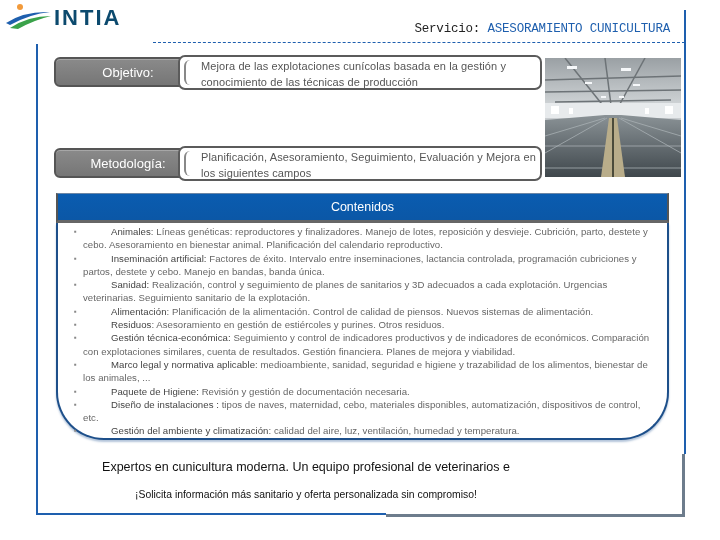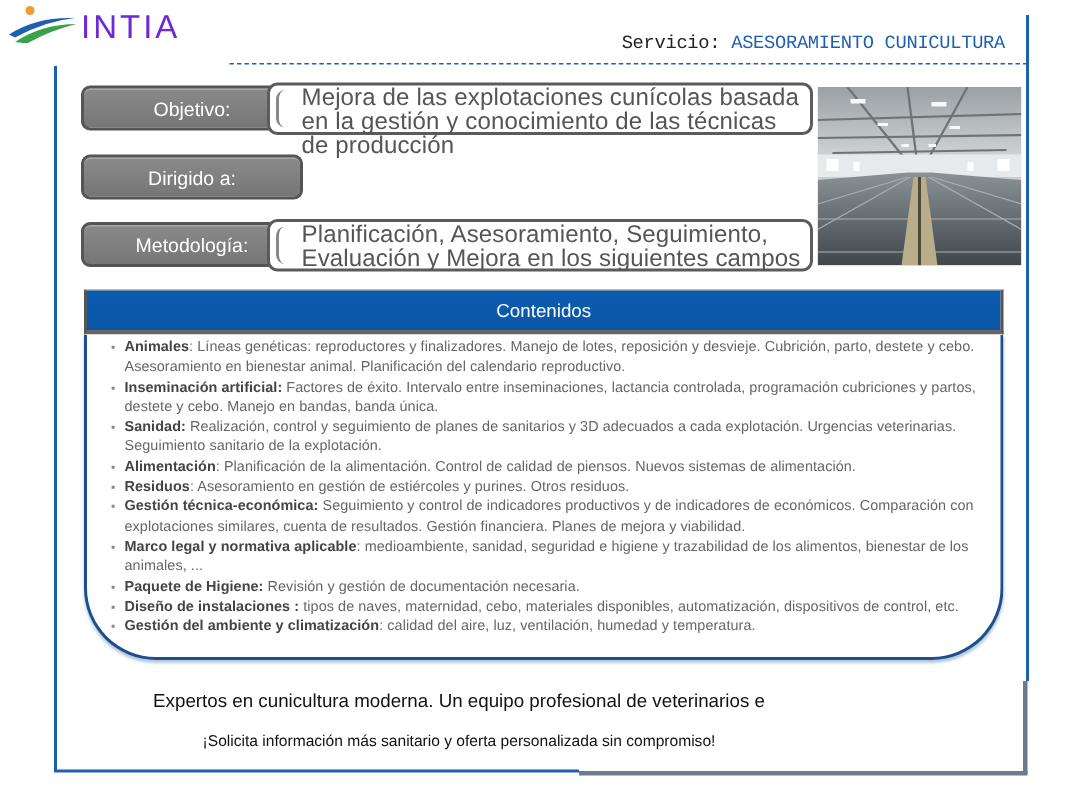--- a/index.html
+++ b/index.html
@@ -2,21 +2,21 @@
 <html><head>
 <meta charset="utf-8">
 <style>
   * { box-sizing: border-box; margin: 0; padding: 0; }
   html, body { width: 720px; height: 540px; background: #ffffff; overflow: hidden; }
   body { position: relative; font-family: "DejaVu Sans", sans-serif; color: #333; }
 
   
   .logo { position: absolute; left: 4px; top: 3px; width: 150px; height: 26px; }
   .logo svg { position: absolute; left: 0; top: 0; }
-  .logo-text { position: absolute; left: 50px; top: 2px; font-family: "Liberation Sans", sans-serif; font-size: 22px; letter-spacing: 2px; color: #6d28d9; font-weight: normal; }
+  .logo-text { position: absolute; left: 50px; top: 2px; font-family: "Liberation Sans", sans-serif; font-size: 22px; letter-spacing: 2px; color: #0c4a6e; font-weight: bold; }
 
   
   .service-line { position: absolute; right: 50px; top: 22px; font-family: Liberation Mono, monospace; font-size: 12.5px; color: #222; letter-spacing: -0.2px; }
   .service-line .svc-value { color: #1e5fae; }
   .dash-line { position: absolute; left: 153px; top: 42px; width: 532px; border-top: 1.5px dashed #1e5fae; }
 
   
   .frame-left { position: absolute; left: 36px; top: 44px; width: 1.5px; height: 470px; background: #1e5fae; }
   .frame-right-top { position: absolute; left: 684px; top: 10px; width: 1.5px; height: 444px; background: #1e5fae; }
   .frame-right-bottom { position: absolute; left: 682px; top: 454px; width: 2.5px; height: 62px; background: #6d7c8c; }
@@ -30,21 +30,21 @@
     background: linear-gradient(#8a8a8a, #767676);
     border: 2px solid #555; border-radius: 6px;
     color: #fff; font-family: "Liberation Sans", sans-serif; font-size: 13px;
     display: flex; align-items: center; justify-content: center;
     box-shadow: inset 0 1px 0 rgba(255,255,255,0.25);
   }
   .info-value {
     position: absolute; left: 124px; top: 0; width: 364px; height: 35px;
     background: #fff; border: 2px solid #5b5b5b; border-radius: 7px;
     padding: 1px 0 0 21px;
-    font-family: "Liberation Sans", sans-serif; font-size: 16px; line-height: 16px; color: #555;
+    font-family: "Liberation Sans", sans-serif; font-size: 11px; line-height: 16px; color: #555;
     letter-spacing: 0.1px;
   }
   .info-value::before {
     content: ""; position: absolute; left: 4px; top: 3px; bottom: 3px; width: 6px;
     border-left: 2px solid #888; border-radius: 6px 0 0 6px;
   }
   #row-objetivo { top: 55px; }
   #row-dirigido { top: 101px; }
   #row-metodologia { top: 146px; }
 
@@ -67,21 +67,21 @@
     border-radius: 0 0 48px 48px;
     background: #fff;
     padding: 2px 16px 0 16px;
     box-shadow: 0 2px 2px rgba(40,90,150,0.35);
   }
   .content-item {
     font-family: "Liberation Sans", sans-serif; font-size: 9.6px; line-height: 13.3px; color: #666;
     padding-left: 9px; position: relative; letter-spacing: 0.05px;
   }
   .content-item .bullet { position: absolute; left: 0; top: 0; color: #888; font-size: 8px; }
-  .content-item .item-title { font-weight: bold; color: #444; }
+  .content-item .item-title { font-weight: normal; color: #444; margin-left: 28px; }
 
   
   .footer-main {
     position: absolute; left: 40px; top: 446px; width: 532px; text-align: center;
     font-family: "Liberation Sans", sans-serif; font-size: 12.5px; line-height: 18px; color: #111; margin-top: 12px;
   }
   .footer-cta {
     position: absolute; left: 40px; top: 489px; width: 532px; text-align: center;
     font-family: "Liberation Sans", sans-serif; font-size: 10.4px; color: #111;
   }
@@ -108,21 +108,20 @@
 <div class="frame-right-top"></div>
 <div class="frame-right-bottom"></div>
 <div class="frame-bottom-left"></div>
 <div class="frame-bottom-right"></div>
 
 <div class="info-row" id="row-objetivo">
   <div class="info-label">Objetivo:</div>
   <div class="info-value">Mejora de las explotaciones cunícolas basada en la gestión y conocimiento de las técnicas de producción</div>
 </div>
 <div class="info-row" id="row-dirigido">
-  <div class="info-label">Dirigido a:</div>
 </div>
 <div class="info-row" id="row-metodologia">
   <div class="info-label">Metodología:</div>
   <div class="info-value">Planificación, Asesoramiento, Seguimiento, Evaluación y Mejora en los siguientes campos</div>
 </div>
 
 <div class="photo">
   <svg width="136" height="119" viewBox="0 0 136 119">
     <defs>
       <linearGradient id="ceil" x1="0" y1="0" x2="0" y2="1">

